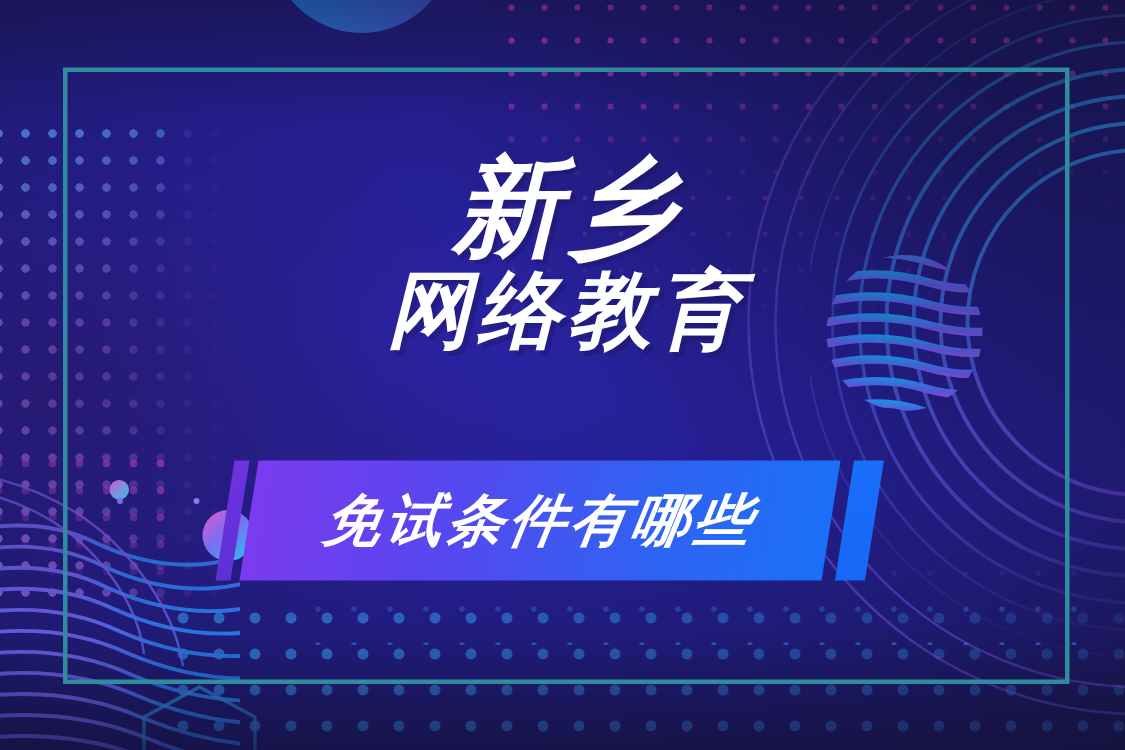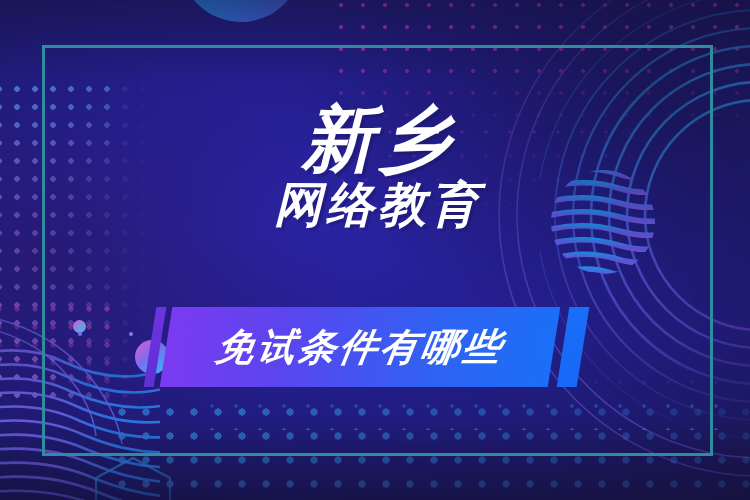--- a/index.html
+++ b/index.html
@@ -93,22 +93,22 @@
   .title-wrap{
     position:absolute;left:0;top:105px;width:750px;
     text-align:center;pointer-events:none;
   }
   .title-line{
     color:#ffffff;font-weight:bold;font-style:italic;
     letter-spacing:4px;line-height:.96;
     text-shadow:3px 3px 0 rgba(25,20,90,.35);
     white-space:nowrap;
   }
-  .title-1{font-size:72px;margin-left:6px;}
-  .title-2{font-size:48px;margin-top:8px;margin-left:6px;font-family:Liberation Serif, serif;}
+  .title-1{font-size:72px;margin-left:6px;font-family:Liberation Serif, serif;}
+  .title-2{font-size:56px;margin-top:8px;margin-left:6px;font-family:Liberation Serif, serif;}
 
   
   .sub-group{position:absolute;left:0;top:304px;width:750px;height:86px;}
   .skew{transform:skewX(-9deg);}
   .sub-accent1{
     position:absolute;left:150px;top:3px;width:10px;height:80px;
     background:linear-gradient(180deg,#6b34e0,#5f2fd6);
   }
   .sub-bar{
     position:absolute;left:166px;top:3px;width:388px;height:80px;

